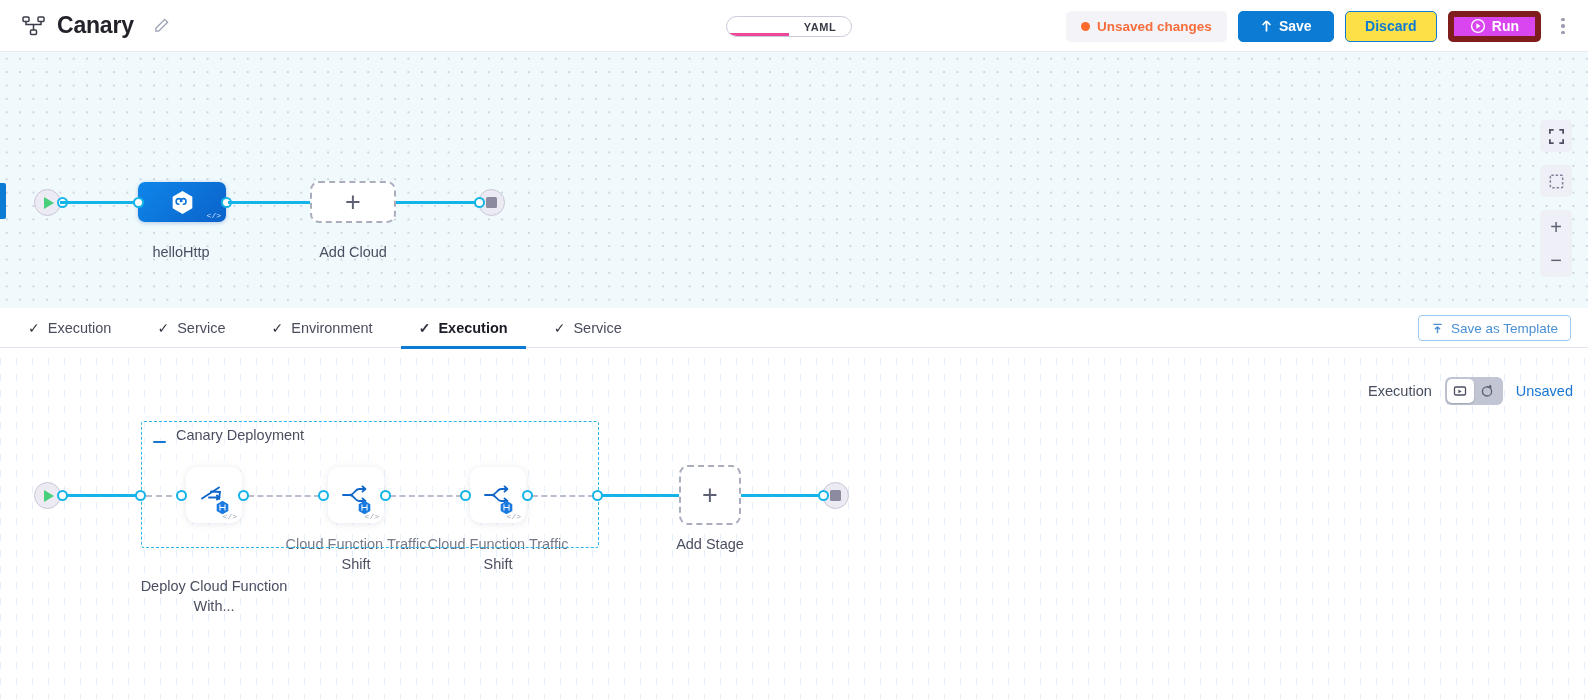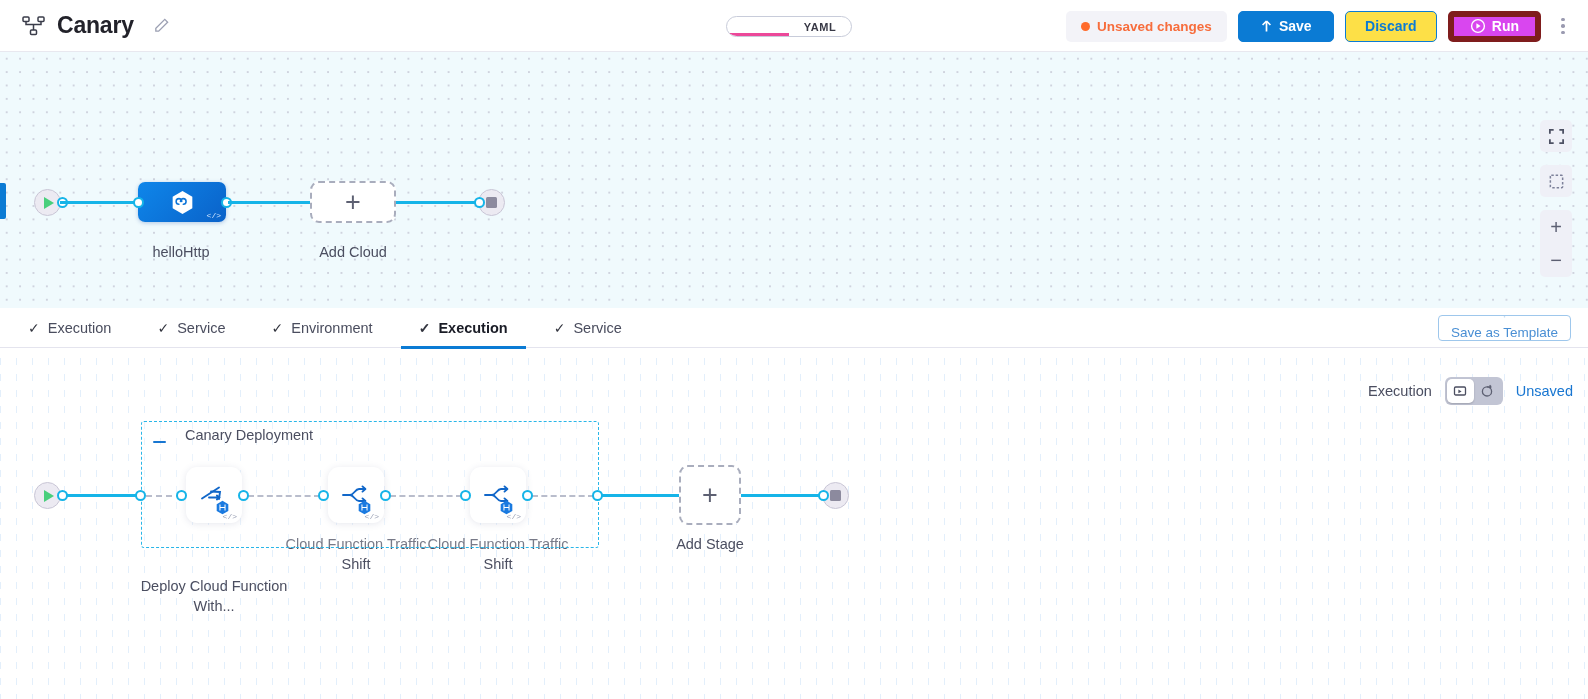--- a/index.html
+++ b/index.html
@@ -144,21 +144,21 @@
   .tab .chk { font-size: 14px; color: #33353f; }
   .tab.active { font-weight: bold; color: #1a1c26; }
   .tab.active::after {
     content: ""; position: absolute; left: 0; right: 0; bottom: -1px;
     height: 3px; background: #0b7bd4;
   }
   .save-template {
     position: absolute; right: 17px; top: 7px; height: 26px;
     border: 1px solid #9ec7ec; border-radius: 4px; background: #fff;
     display: flex; align-items: center; gap: 7px; padding: 0 12px;
-    font-size: 13.5px; color: #4a8fd4; cursor: pointer; flex-direction: column;
+    font-size: 13.5px; color: #4a8fd4; cursor: pointer;
   }
 
   
   .canvas-bottom {
     position: absolute; top: 349px; left: 0; width: 1588px; height: 350px;
     background-color: #ffffff;
     background-image: repeating-linear-gradient(
       to right, #e3effb 0 1px, transparent 1px 16px);
     overflow: hidden;
   }
@@ -181,21 +181,21 @@
   }
   .seg-toggle .seg.on { background: #ffffff; box-shadow: 0 1px 2px rgba(0,0,0,.18); }
   .rollback-link { font-size: 14.5px; color: #1876d1; cursor: pointer; }
 
   
   .group-box {
     position: absolute; border: 1.5px dashed #29b6e8; border-radius: 3px;
     background: rgba(255,255,255,0.25);
   }
   .group-title {
-    position: absolute; display: flex; align-items: flex-end; gap: 19px;
+    position: absolute; display: flex; align-items: flex-end; gap: 10px;
     font-size: 14.5px; color: #4b4e60;
   }
   .group-dash { width: 13px; height: 2.5px; background: #1876d1; display:block; border-radius:2px; }
 
   .step-node {
     position: absolute; width: 56px; height: 56px; border-radius: 11px;
     background: #ffffff; box-shadow: 0 1px 7px rgba(70,80,120,.13);
     display: flex; align-items: center; justify-content: center; cursor: pointer;
   }
   .step-node .code-badge {

